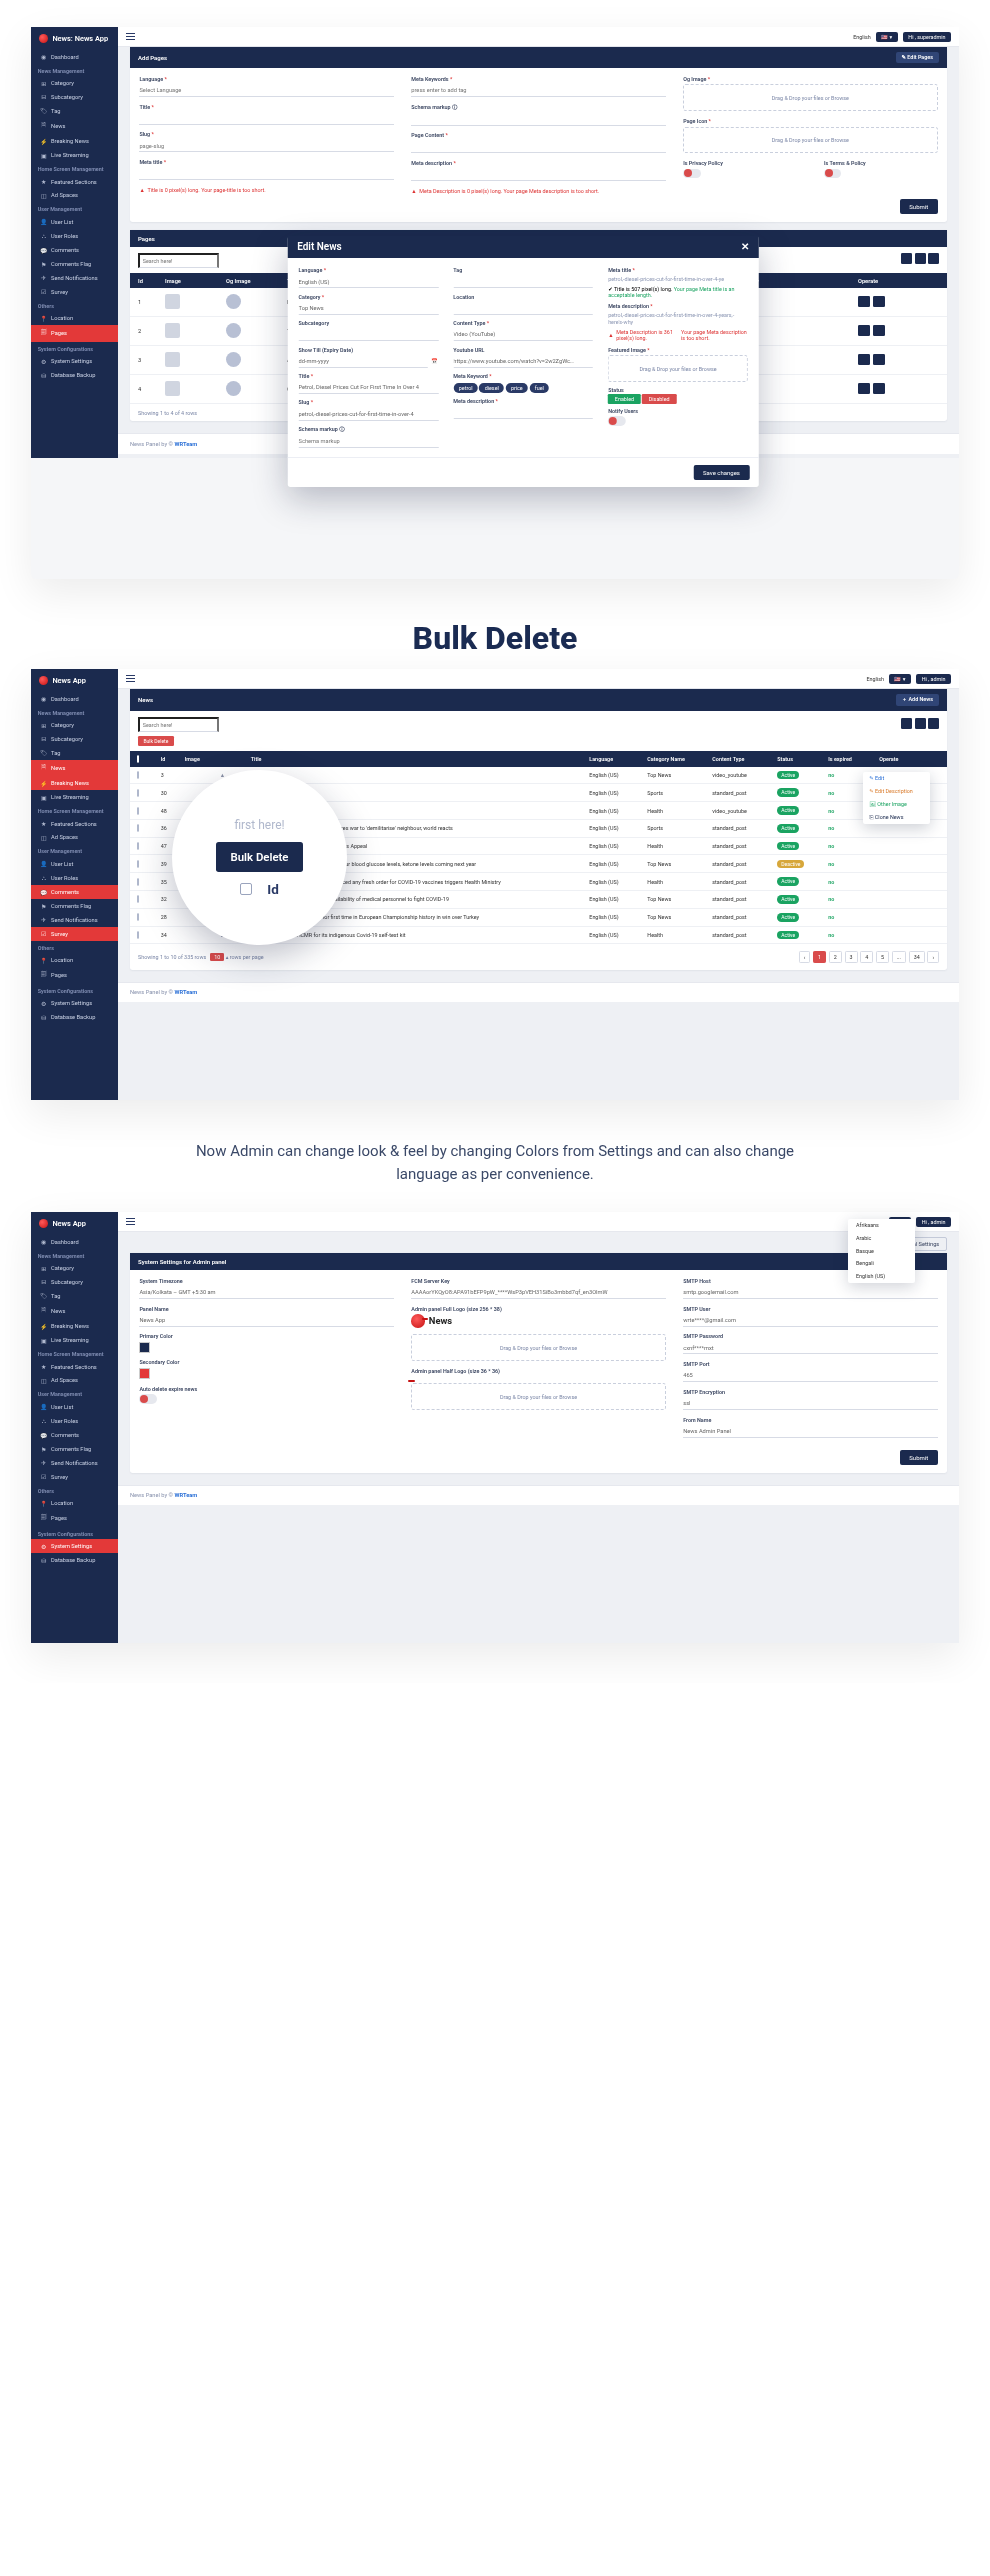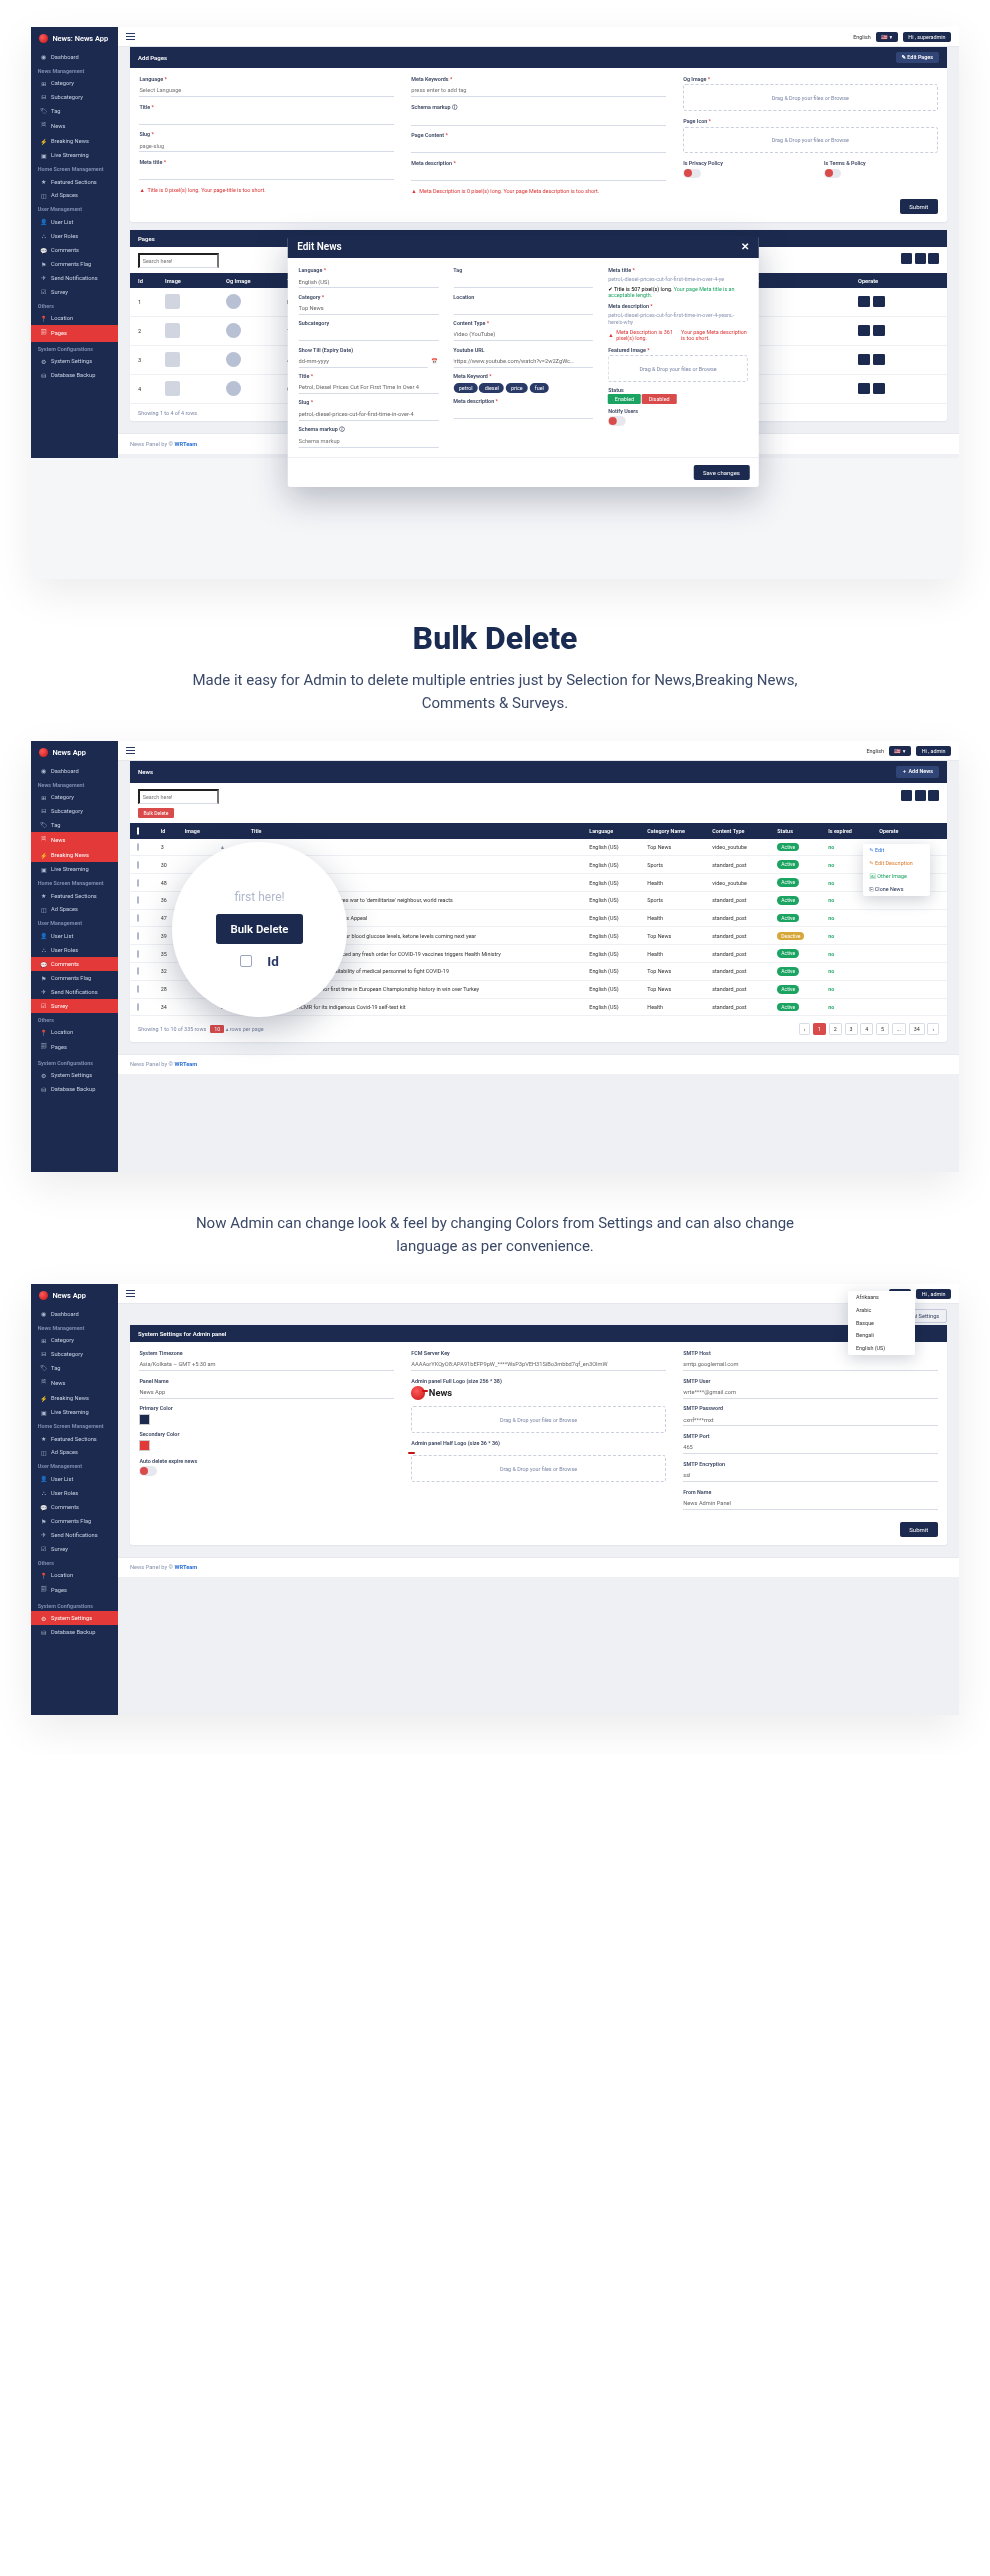--- a/index.html
+++ b/index.html
@@ -436,21 +436,20 @@
       </div>
       <div class="modal-ft">
           <button class="btn-primary">Save changes</button>
         </div>
     </div>
   </div>
 </div>
 
 <div class="section">
   <h2 class="section-title">Bulk Delete</h2>
-  <p class="section-desc">Made it easy for Admin to delete multiple entries just by Selection for News,Breaking News, Comments &amp; Surveys.</p>
 
   <div class="mock-wrap">
     <div class="app">
       <div class="sidebar">
         <div class="brand">
             <span class="brand-dot"></span>
             <span>News App</span>
           </div>
         <div class="side-item">
             <span class="glyph">◉</span>

